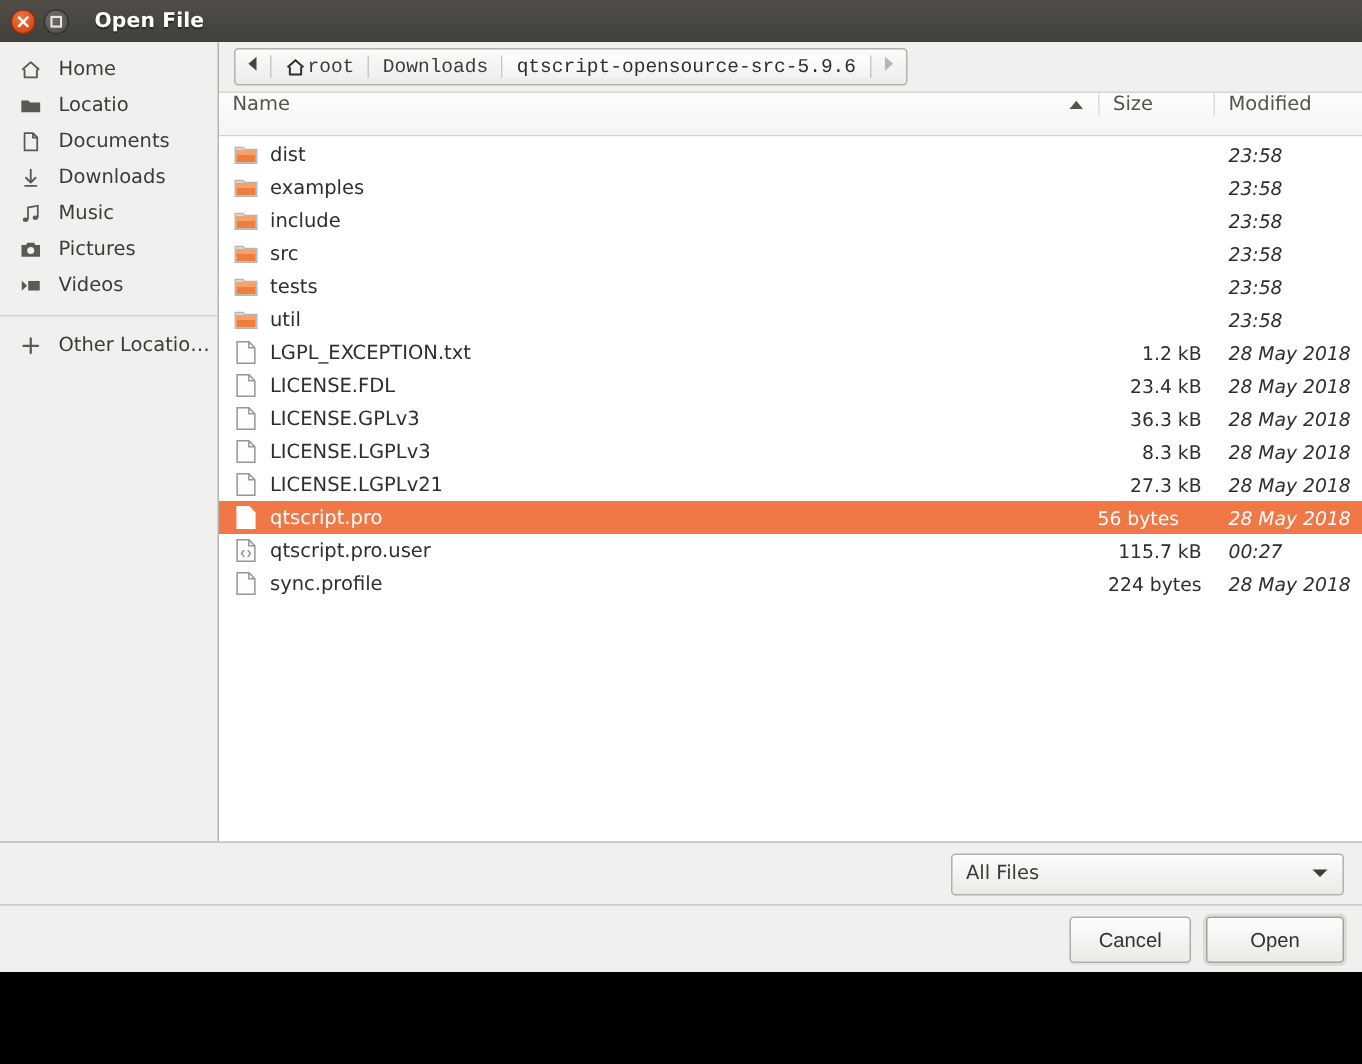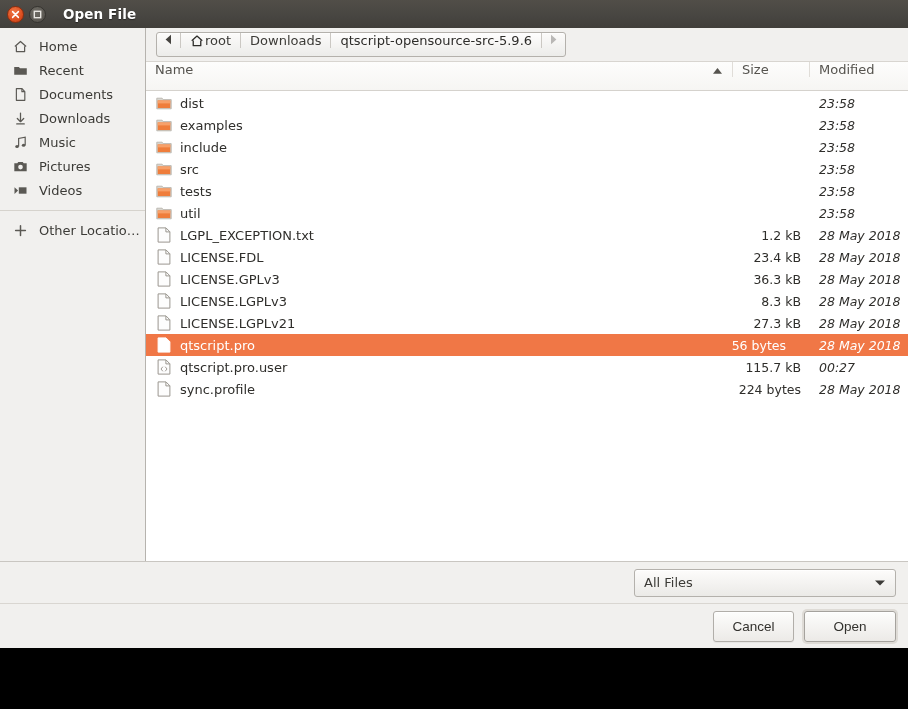--- a/index.html
+++ b/index.html
@@ -89,27 +89,28 @@
 
   
   .pathbar-wrap {
     height: 34px; flex: 0 0 34px;
     background: #f1f0ee;
     display: flex; align-items: center;
     padding-left: 10px;
     border-bottom: 1px solid #d8d5d0;
   }
   .pathbar {
-    display: flex; align-items: flex-start;
+    display: flex; align-items: center;
     height: 25px;
     border: 1px solid #b4b1ac;
     border-radius: 3px;
     background: linear-gradient(to bottom,#fcfbfa,#ececea);
     overflow: hidden;
     box-shadow: 0 1px 0 rgba(255,255,255,.7) inset;
+    font-family: Liberation Mono, monospace;
   }
   .pb {
     display: flex; align-items: center; justify-content: center;
     padding: 0 9px;
     font-size: 13px;
     color: #3c3b37;
     border-right: 1px solid #cbc8c3;
     white-space: nowrap;
     background: transparent;
   }
@@ -263,21 +264,21 @@
         </span>
         <span class="slabel">Home</span>
       </div>
 
       <div class="side-item">
         <span class="sicon">
           <svg width="15" height="15" viewBox="0 0 16 16">
             <path d="M1.3 4.2 H6.3 L7.5 5.7 H14.7 V12.6 H1.3 Z" fill="#5b5954"></path>
           </svg>
         </span>
-        <span class="slabel">Recent</span>
+        <span class="slabel">Locatio</span>
       </div>
 
       <div class="side-item">
         <span class="sicon">
           <svg width="15" height="15" viewBox="0 0 16 16">
             <path d="M3.6 1.8 H9.6 L12.6 4.9 V14.2 H3.6 Z" fill="none" stroke="#5b5954" stroke-width="1.25" stroke-linejoin="round"></path>
             <path d="M9.5 1.9 V5 H12.5" fill="none" stroke="#5b5954" stroke-width="1.25" stroke-linejoin="round"></path>
           </svg>
         </span>
         <span class="slabel">Documents</span>

